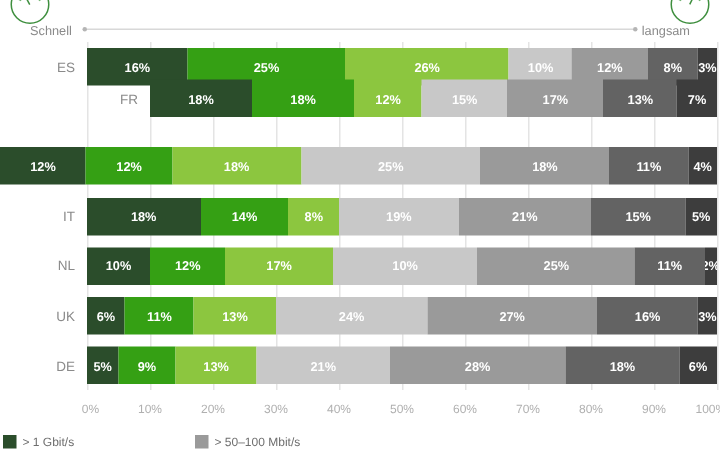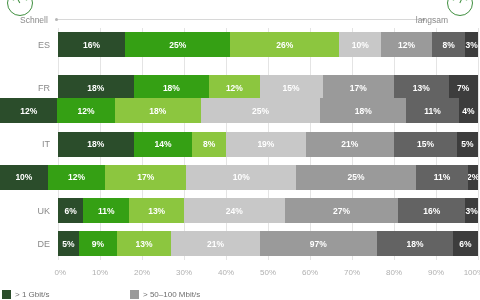--- a/index.html
+++ b/index.html
@@ -56,21 +56,21 @@
   }
 
   .scale-label {
     position: absolute;
     top: 15px;
     font-size: 8.5px;
     color: #8a8a8a;
     white-space: nowrap;
   }
   .scale-label.left  { left: 20px; }
-  .scale-label.right { right: 32px; padding-left: 16px; }
+  .scale-label.right { right: 20px; padding-left: 16px; }
 
   #scale-line {
     position: absolute;
     left: 58px;
     right: 58px;
     top: 19px;
     height: 1px;
     background: #d8d8d8;
   }
   #scale-line::before,
@@ -226,21 +226,21 @@
         <div class="bar-track">
           <div class="seg" style="width: 16%; background: rgb(43, 77, 43); color: rgb(255, 255, 255);">16%</div>
           <div class="seg" style="width: 25%; background: rgb(53, 160, 20); color: rgb(255, 255, 255);">25%</div>
           <div class="seg" style="width: 26%; background: rgb(140, 198, 63); color: rgb(255, 255, 255);">26%</div>
           <div class="seg" style="width: 10%; background: rgb(200, 200, 200); color: rgb(255, 255, 255);">10%</div>
           <div class="seg" style="width: 12%; background: rgb(154, 154, 154); color: rgb(255, 255, 255);">12%</div>
           <div class="seg" style="width: 8%; background: rgb(99, 99, 99); color: rgb(255, 255, 255);">8%</div>
           <div class="seg" style="width: 3%; background: rgb(61, 61, 61); color: rgb(255, 255, 255);">3%</div>
         </div>
       </div>
-      <div class="bar-row" style="top: 47px;">
+      <div class="bar-row" style="top: 25px; margin-left: 42px;">
         <div class="row-label">FR</div>
         <div class="bar-track">
           <div class="seg" style="width: 18%; background: rgb(43, 77, 43); color: rgb(255, 255, 255);">18%</div>
           <div class="seg" style="width: 18%; background: rgb(53, 160, 20); color: rgb(255, 255, 255);">18%</div>
           <div class="seg" style="width: 12%; background: rgb(140, 198, 63); color: rgb(255, 255, 255);">12%</div>
           <div class="seg" style="width: 15%; background: rgb(200, 200, 200); color: rgb(255, 255, 255);">15%</div>
           <div class="seg" style="width: 17%; background: rgb(154, 154, 154); color: rgb(255, 255, 255);">17%</div>
           <div class="seg" style="width: 13%; background: rgb(99, 99, 99); color: rgb(255, 255, 255);">13%</div>
           <div class="seg" style="width: 7%; background: rgb(61, 61, 61); color: rgb(255, 255, 255);">7%</div>
         </div>
@@ -262,20 +262,21 @@
           <div class="seg" style="width: 18%; background: rgb(43, 77, 43); color: rgb(255, 255, 255);">18%</div>
           <div class="seg" style="width: 14%; background: rgb(53, 160, 20); color: rgb(255, 255, 255);">14%</div>
           <div class="seg" style="width: 8%; background: rgb(140, 198, 63); color: rgb(255, 255, 255);">8%</div>
           <div class="seg" style="width: 19%; background: rgb(200, 200, 200); color: rgb(255, 255, 255);">19%</div>
           <div class="seg" style="width: 21%; background: rgb(154, 154, 154); color: rgb(255, 255, 255);">21%</div>
           <div class="seg" style="width: 15%; background: rgb(99, 99, 99); color: rgb(255, 255, 255);">15%</div>
           <div class="seg" style="width: 5%; background: rgb(61, 61, 61); color: rgb(255, 255, 255);">5%</div>
         </div>
       </div>
       <div class="bar-row" style="top: 136.8px;">
+        <div class="row-label">NL</div>
         <div class="bar-track">
           <div class="seg" style="width: 10%; background: rgb(43, 77, 43); color: rgb(255, 255, 255);">10%</div>
           <div class="seg" style="width: 12%; background: rgb(53, 160, 20); color: rgb(255, 255, 255);">12%</div>
           <div class="seg" style="width: 17%; background: rgb(140, 198, 63); color: rgb(255, 255, 255);">17%</div>
           <div class="seg" style="width: 23%; background: rgb(200, 200, 200); color: rgb(255, 255, 255);">10%</div>
           <div class="seg" style="width: 25%; background: rgb(154, 154, 154); color: rgb(255, 255, 255);">25%</div>
           <div class="seg" style="width: 11%; background: rgb(99, 99, 99); color: rgb(255, 255, 255);">11%</div>
           <div class="seg" style="width: 2%; background: rgb(61, 61, 61); color: rgb(255, 255, 255);">2%</div>
         </div>
       </div>
@@ -291,21 +292,21 @@
           <div class="seg" style="width: 3%; background: rgb(61, 61, 61); color: rgb(255, 255, 255);">3%</div>
         </div>
       </div>
       <div class="bar-row" style="top: 203.2px;">
         <div class="row-label">DE</div>
         <div class="bar-track">
           <div class="seg" style="width: 5%; background: rgb(43, 77, 43); color: rgb(255, 255, 255);">5%</div>
           <div class="seg" style="width: 9%; background: rgb(53, 160, 20); color: rgb(255, 255, 255);">9%</div>
           <div class="seg" style="width: 13%; background: rgb(140, 198, 63); color: rgb(255, 255, 255);">13%</div>
           <div class="seg" style="width: 21%; background: rgb(200, 200, 200); color: rgb(255, 255, 255);">21%</div>
-          <div class="seg" style="width: 28%; background: rgb(154, 154, 154); color: rgb(255, 255, 255);">97%</div>
+          <div class="seg" style="width: 28%; background: rgb(154, 154, 154); color: rgb(255, 255, 255);">28%</div>
           <div class="seg" style="width: 18%; background: rgb(99, 99, 99); color: rgb(255, 255, 255);">18%</div>
           <div class="seg" style="width: 6%; background: rgb(61, 61, 61); color: rgb(255, 255, 255);">6%</div>
         </div>
       </div>
     </div>
 </div>
 
 <div id="axis">
     <span class="axis-tick first" style="left: 0%;">0%</span>
     <span class="axis-tick" style="left: 10%;">10%</span>

